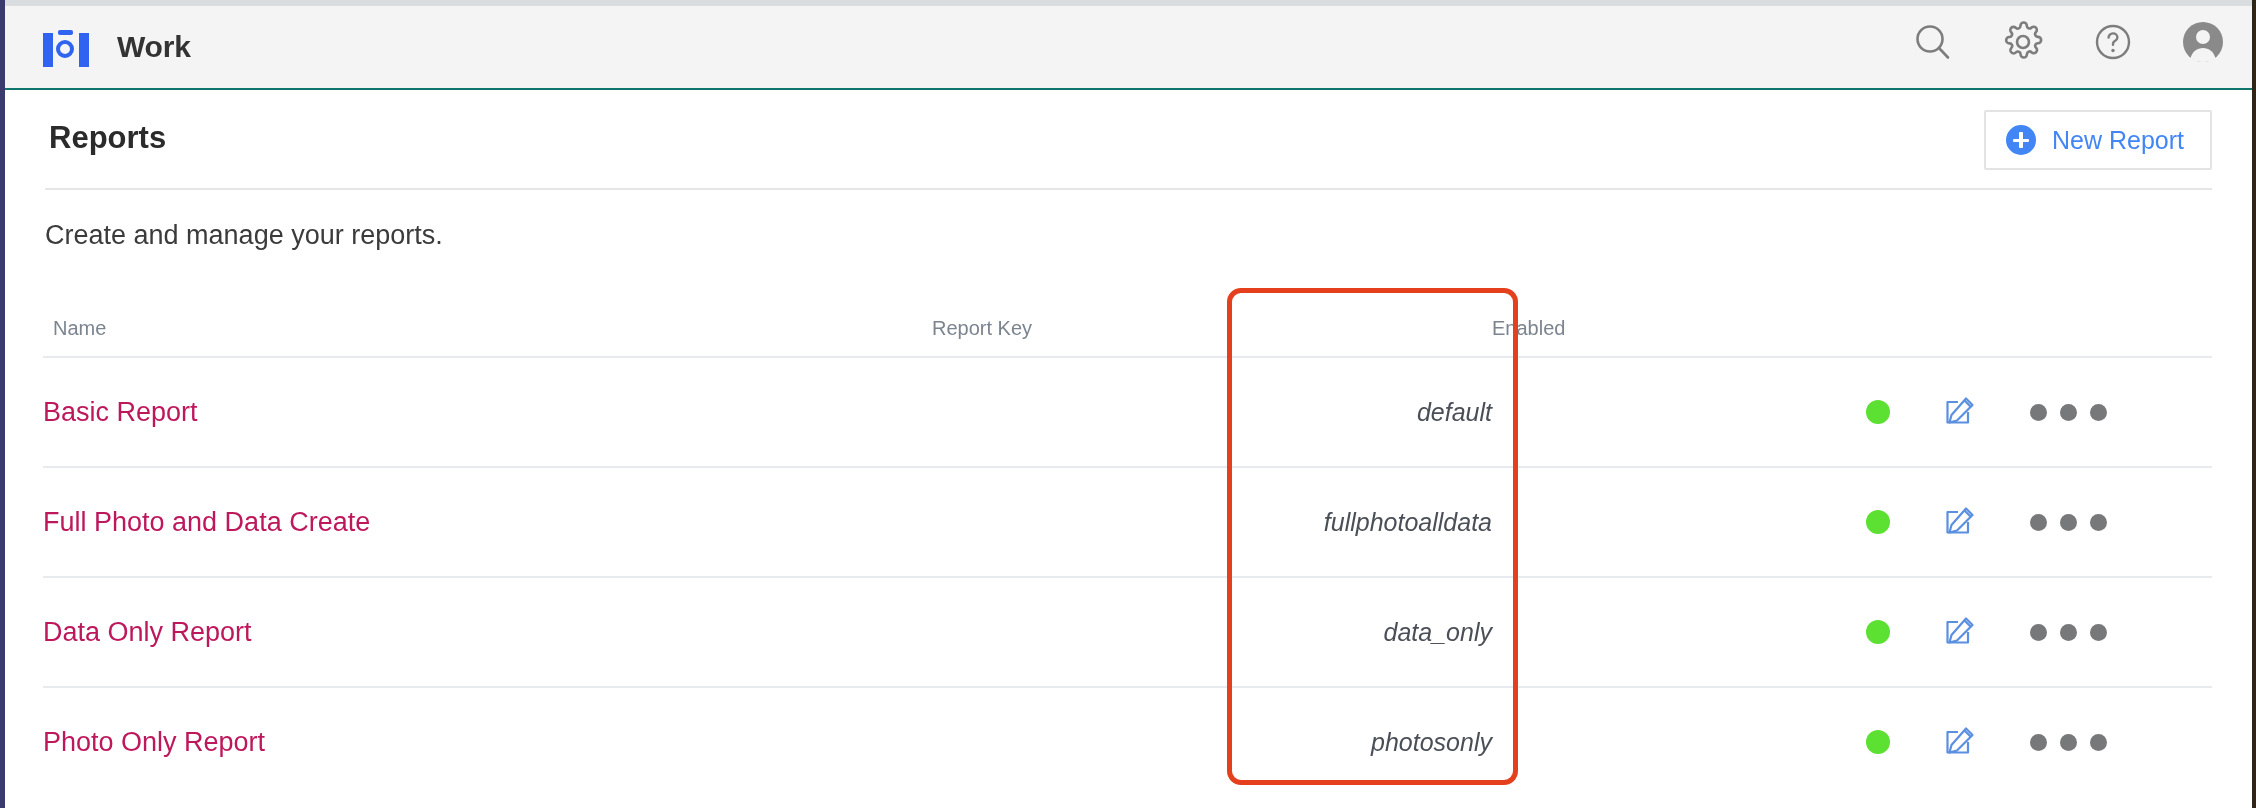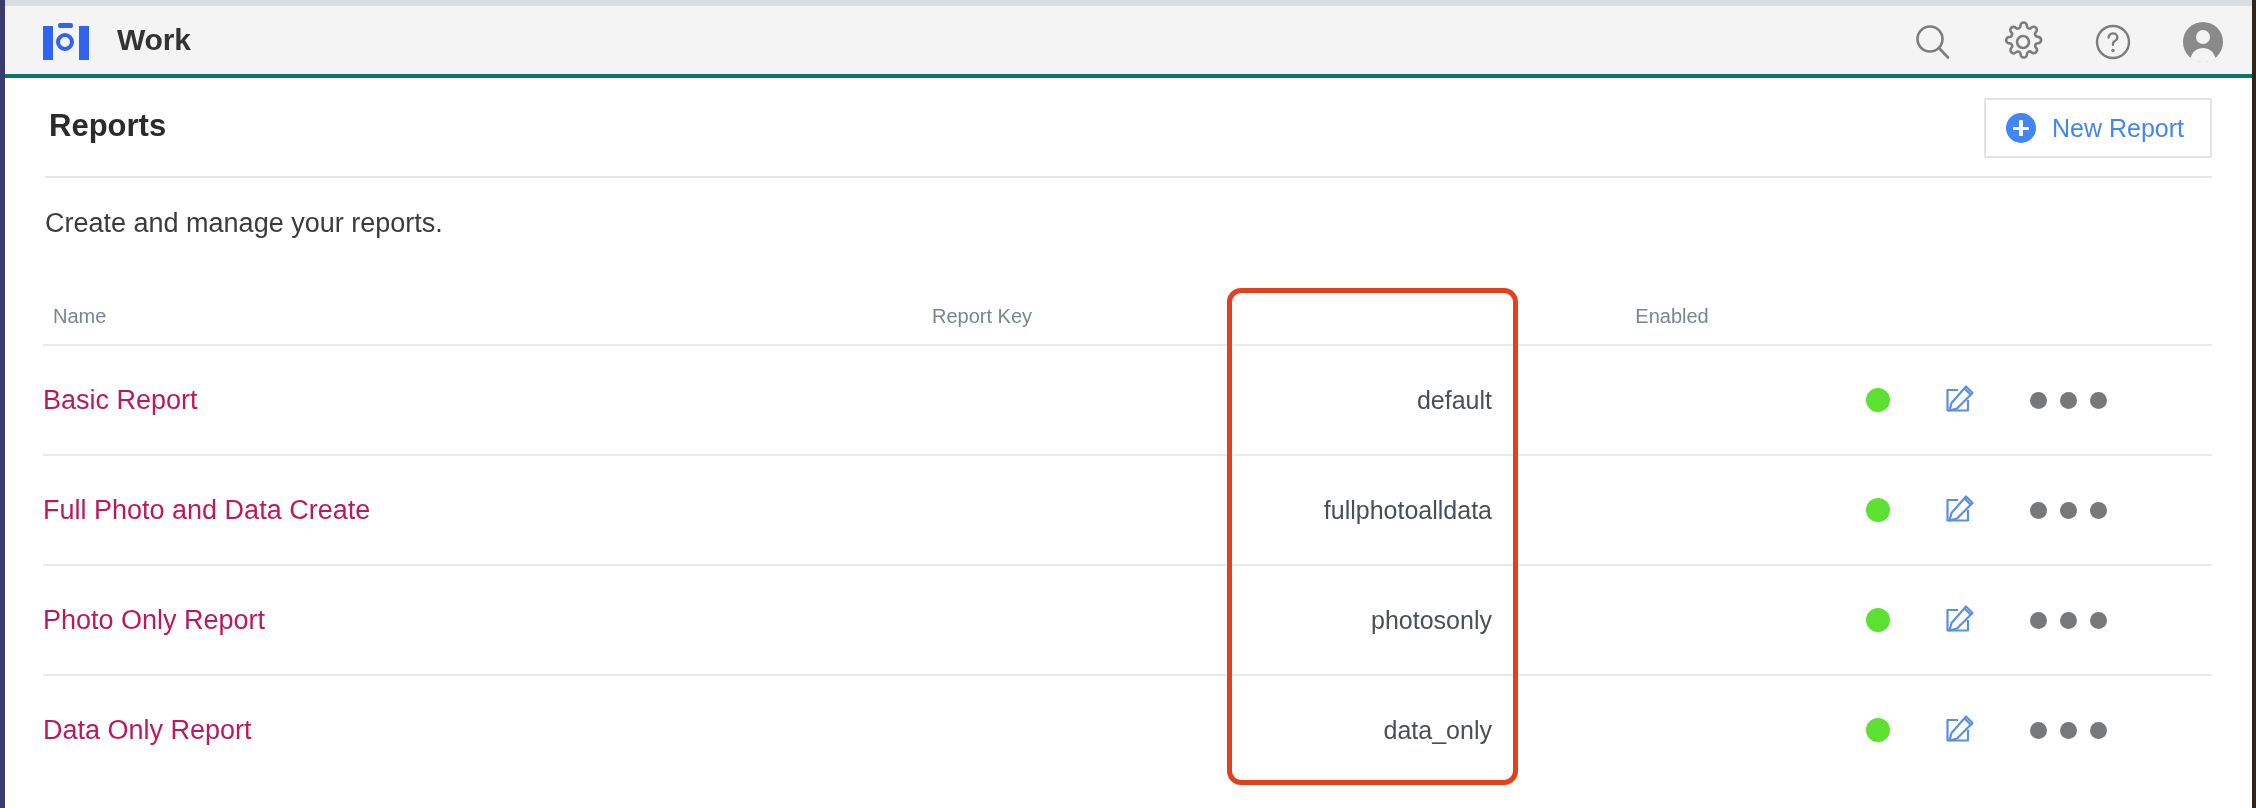--- a/index.html
+++ b/index.html
@@ -27,23 +27,23 @@
   
   .chrome-band {
     height: 6px;
     background: #dadde0;
     width: 100%;
   }
 
   
   .appbar {
     position: relative;
-    height: 72px;
+    height: 84px;
     background: #f4f4f4;
-    border-bottom: 4px solid #0f766e;
+    border-bottom: 2px solid #0f766e;
     display: flex;
     align-items: center;
     padding: 0 0 0 38px;
     box-sizing: border-box;
   }
   .brand {
     display: flex;
     align-items: center;
   }
   .logo-mark {
@@ -205,39 +205,40 @@
   .table th {
     font-size: 20px;
     font-weight: normal;
     color: #7b848f;
     text-align: left;
     padding: 0 0 16px 0;
     border-bottom: 2px solid #e7eaee;
   }
   .table th.col-name { padding-left: 10px; }
   .table th.col-key { text-align: left; padding-right: 76px; }
-  .table th.col-enabled { text-align: center; padding-left: 0; }
+  .table th.col-enabled { text-align: left; padding-left: 0; }
   .table th.col-actions { border-bottom: 2px solid #e7eaee; }
 
   .table td {
     border-bottom: 2px solid #e7eaee;
     height: 108px;
     vertical-align: middle;
     padding: 0;
   }
   .table tr:last-child td { border-bottom: none; }
 
   .cell-name {
     font-size: 27px;
     color: #be185d;
     padding-left: 10px;
   }
   .cell-key {
     font-size: 25px;
     color: #4a4f57;
+    font-style: italic;
     text-align: right;
     padding-right: 76px;
     white-space: nowrap;
   }
   .cell-enabled { width: 360px; }
   .cell-actions {
     width: 300px;
   }
   .actions-wrap {
     display: flex;
@@ -395,59 +396,59 @@
                   </svg></span>
                 <span class="more-menu">
                   <span class="dot"></span>
                   <span class="dot"></span>
                   <span class="dot"></span>
                 </span>
               </div>
             </td>
           </tr>
           <tr>
+            <td class="cell-name">Data Only Report</td>
+            <td class="cell-key">data_only</td>
+            <td class="cell-enabled"></td>
+            <td class="cell-actions">
+              <div class="actions-wrap">
+                <span class="status-dot"></span>
+                <span class="edit-icon"><svg width="40" height="40" viewBox="0 0 40 40" fill="none">
+                    <path d="M26 8.5L32.5 15 17 30.5 9.5 32.5 11.5 25 26 8.5z" stroke="#5b8fe0" stroke-width="2.2" stroke-linejoin="round" fill="none"></path>
+                    <path d="M24.5 10.5L30.5 16.5" stroke="#5b8fe0" stroke-width="2.2"></path>
+                    <path d="M28 22v10.5H7.5V12H18" stroke="#5b8fe0" stroke-width="2.2" stroke-linejoin="round" fill="none"></path>
+                  </svg></span>
+                <span class="more-menu">
+                  <span class="dot"></span>
+                  <span class="dot"></span>
+                  <span class="dot"></span>
+                </span>
+              </div>
+            </td>
+          </tr>
+          <tr>
             <td class="cell-name">Photo Only Report</td>
             <td class="cell-key">photosonly</td>
             <td class="cell-enabled"></td>
             <td class="cell-actions">
               <div class="actions-wrap">
                 <span class="status-dot"></span>
                 <span class="edit-icon"><svg width="40" height="40" viewBox="0 0 40 40" fill="none">
                     <path d="M26 8.5L32.5 15 17 30.5 9.5 32.5 11.5 25 26 8.5z" stroke="#5b8fe0" stroke-width="2.2" stroke-linejoin="round" fill="none"></path>
                     <path d="M24.5 10.5L30.5 16.5" stroke="#5b8fe0" stroke-width="2.2"></path>
                     <path d="M28 22v10.5H7.5V12H18" stroke="#5b8fe0" stroke-width="2.2" stroke-linejoin="round" fill="none"></path>
                   </svg></span>
                 <span class="more-menu">
                   <span class="dot"></span>
                   <span class="dot"></span>
                   <span class="dot"></span>
                 </span>
               </div>
             </td>
           </tr>
-          <tr>
-            <td class="cell-name">Data Only Report</td>
-            <td class="cell-key">data_only</td>
-            <td class="cell-enabled"></td>
-            <td class="cell-actions">
-              <div class="actions-wrap">
-                <span class="status-dot"></span>
-                <span class="edit-icon"><svg width="40" height="40" viewBox="0 0 40 40" fill="none">
-                    <path d="M26 8.5L32.5 15 17 30.5 9.5 32.5 11.5 25 26 8.5z" stroke="#5b8fe0" stroke-width="2.2" stroke-linejoin="round" fill="none"></path>
-                    <path d="M24.5 10.5L30.5 16.5" stroke="#5b8fe0" stroke-width="2.2"></path>
-                    <path d="M28 22v10.5H7.5V12H18" stroke="#5b8fe0" stroke-width="2.2" stroke-linejoin="round" fill="none"></path>
-                  </svg></span>
-                <span class="more-menu">
-                  <span class="dot"></span>
-                  <span class="dot"></span>
-                  <span class="dot"></span>
-                </span>
-              </div>
-            </td>
-          </tr>
         </tbody>
     </table>
 
   </div>
 
   <div class="annotation" style="left:1222px; top:288px; width:291px; height:497px;"></div>
 
 </div>
 
 </body></html>

